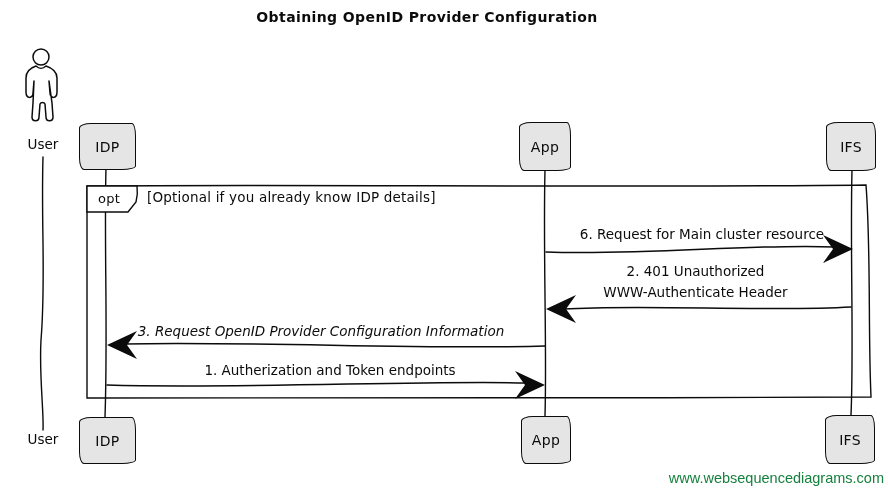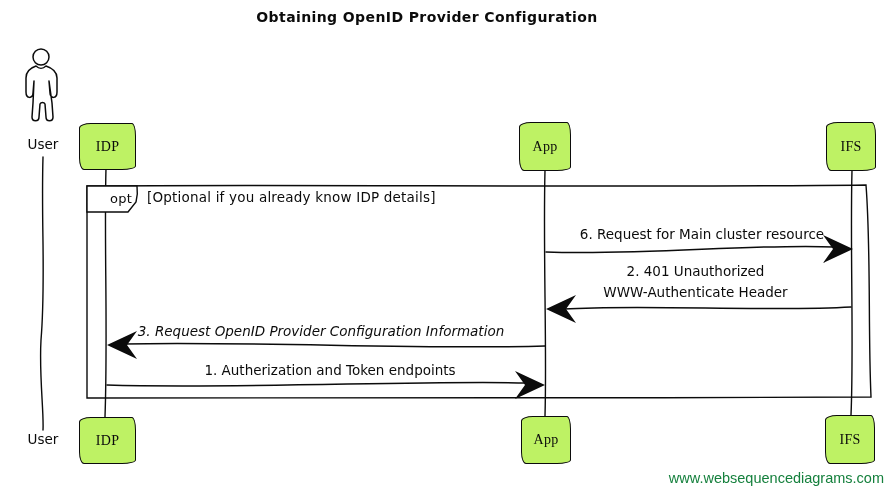--- a/index.html
+++ b/index.html
@@ -5,24 +5,24 @@
   html,body{margin:0;padding:0;background:#fff;}
   #stage{
     position:relative;width:888px;height:497px;background:#ffffff;overflow:hidden;
     font-family:"DejaVu Sans",sans-serif;color:#0b0b0b;
   }
   #art{position:absolute;left:0;top:0;}
   .t{position:absolute;white-space:nowrap;color:#0b0b0b;font-size:13.5px;}
   .ctr{text-align:center;}
   .title{font-weight:bold;font-size:14px;letter-spacing:.4px;}
   .pbox{
-    position:absolute;background:#bef264;border:1.5px solid #0c0c0c;
+    position:absolute;background:#e5e5e5;border:1.5px solid #0c0c0c;
     border-radius:12px 4px 14px 5px / 5px 13px 4px 12px;
     display:flex;align-items:center;justify-content:center;
-    font-size:14px;letter-spacing:.3px;font-family:Liberation Serif, serif;
+    font-size:14px;letter-spacing:.3px;
   }
   .opt-label{font-size:13px;letter-spacing:.3px;}
   .guard{font-size:13.5px;letter-spacing:.2px;}
   .msg2-block{line-height:21px;}
   .watermark{
     font-family:"Liberation Sans",sans-serif;font-size:14.5px;color:#15803d;
     text-align:right;
   }
 </style>
 </head>
@@ -84,21 +84,21 @@
   <div class="pbox" style="left:79px;top:417px;width:55px;height:45px;">
     <span>IDP</span>
   </div>
   <div class="pbox" style="left:521px;top:416px;width:48px;height:46px;">
     <span>App</span>
   </div>
   <div class="pbox" style="left:825px;top:415px;width:48px;height:47px;">
     <span>IFS</span>
   </div>
 
-  <div class="t ctr opt-label" style="left:88px;top:191px;width:42px;padding-left:12px;">opt</div>
+  <div class="t ctr opt-label" style="left:88px;top:191px;width:42px;">opt</div>
   <div class="t guard" style="left:147px;top:189px;">[Optional if you already know IDP details]</div>
 
   <div class="t ctr" style="left:552px;top:226px;width:300px;">6. Request for Main cluster resource</div>
 
   <div class="t ctr msg2-block" style="left:548px;top:261px;width:295px;">
     <div>2. 401 Unauthorized</div>
     <div>WWW-Authenticate Header</div>
   </div>
 
   <div class="t ctr" style="left:116px;top:323px;width:410px;font-style:italic;">3. Request OpenID Provider Configuration Information</div>

